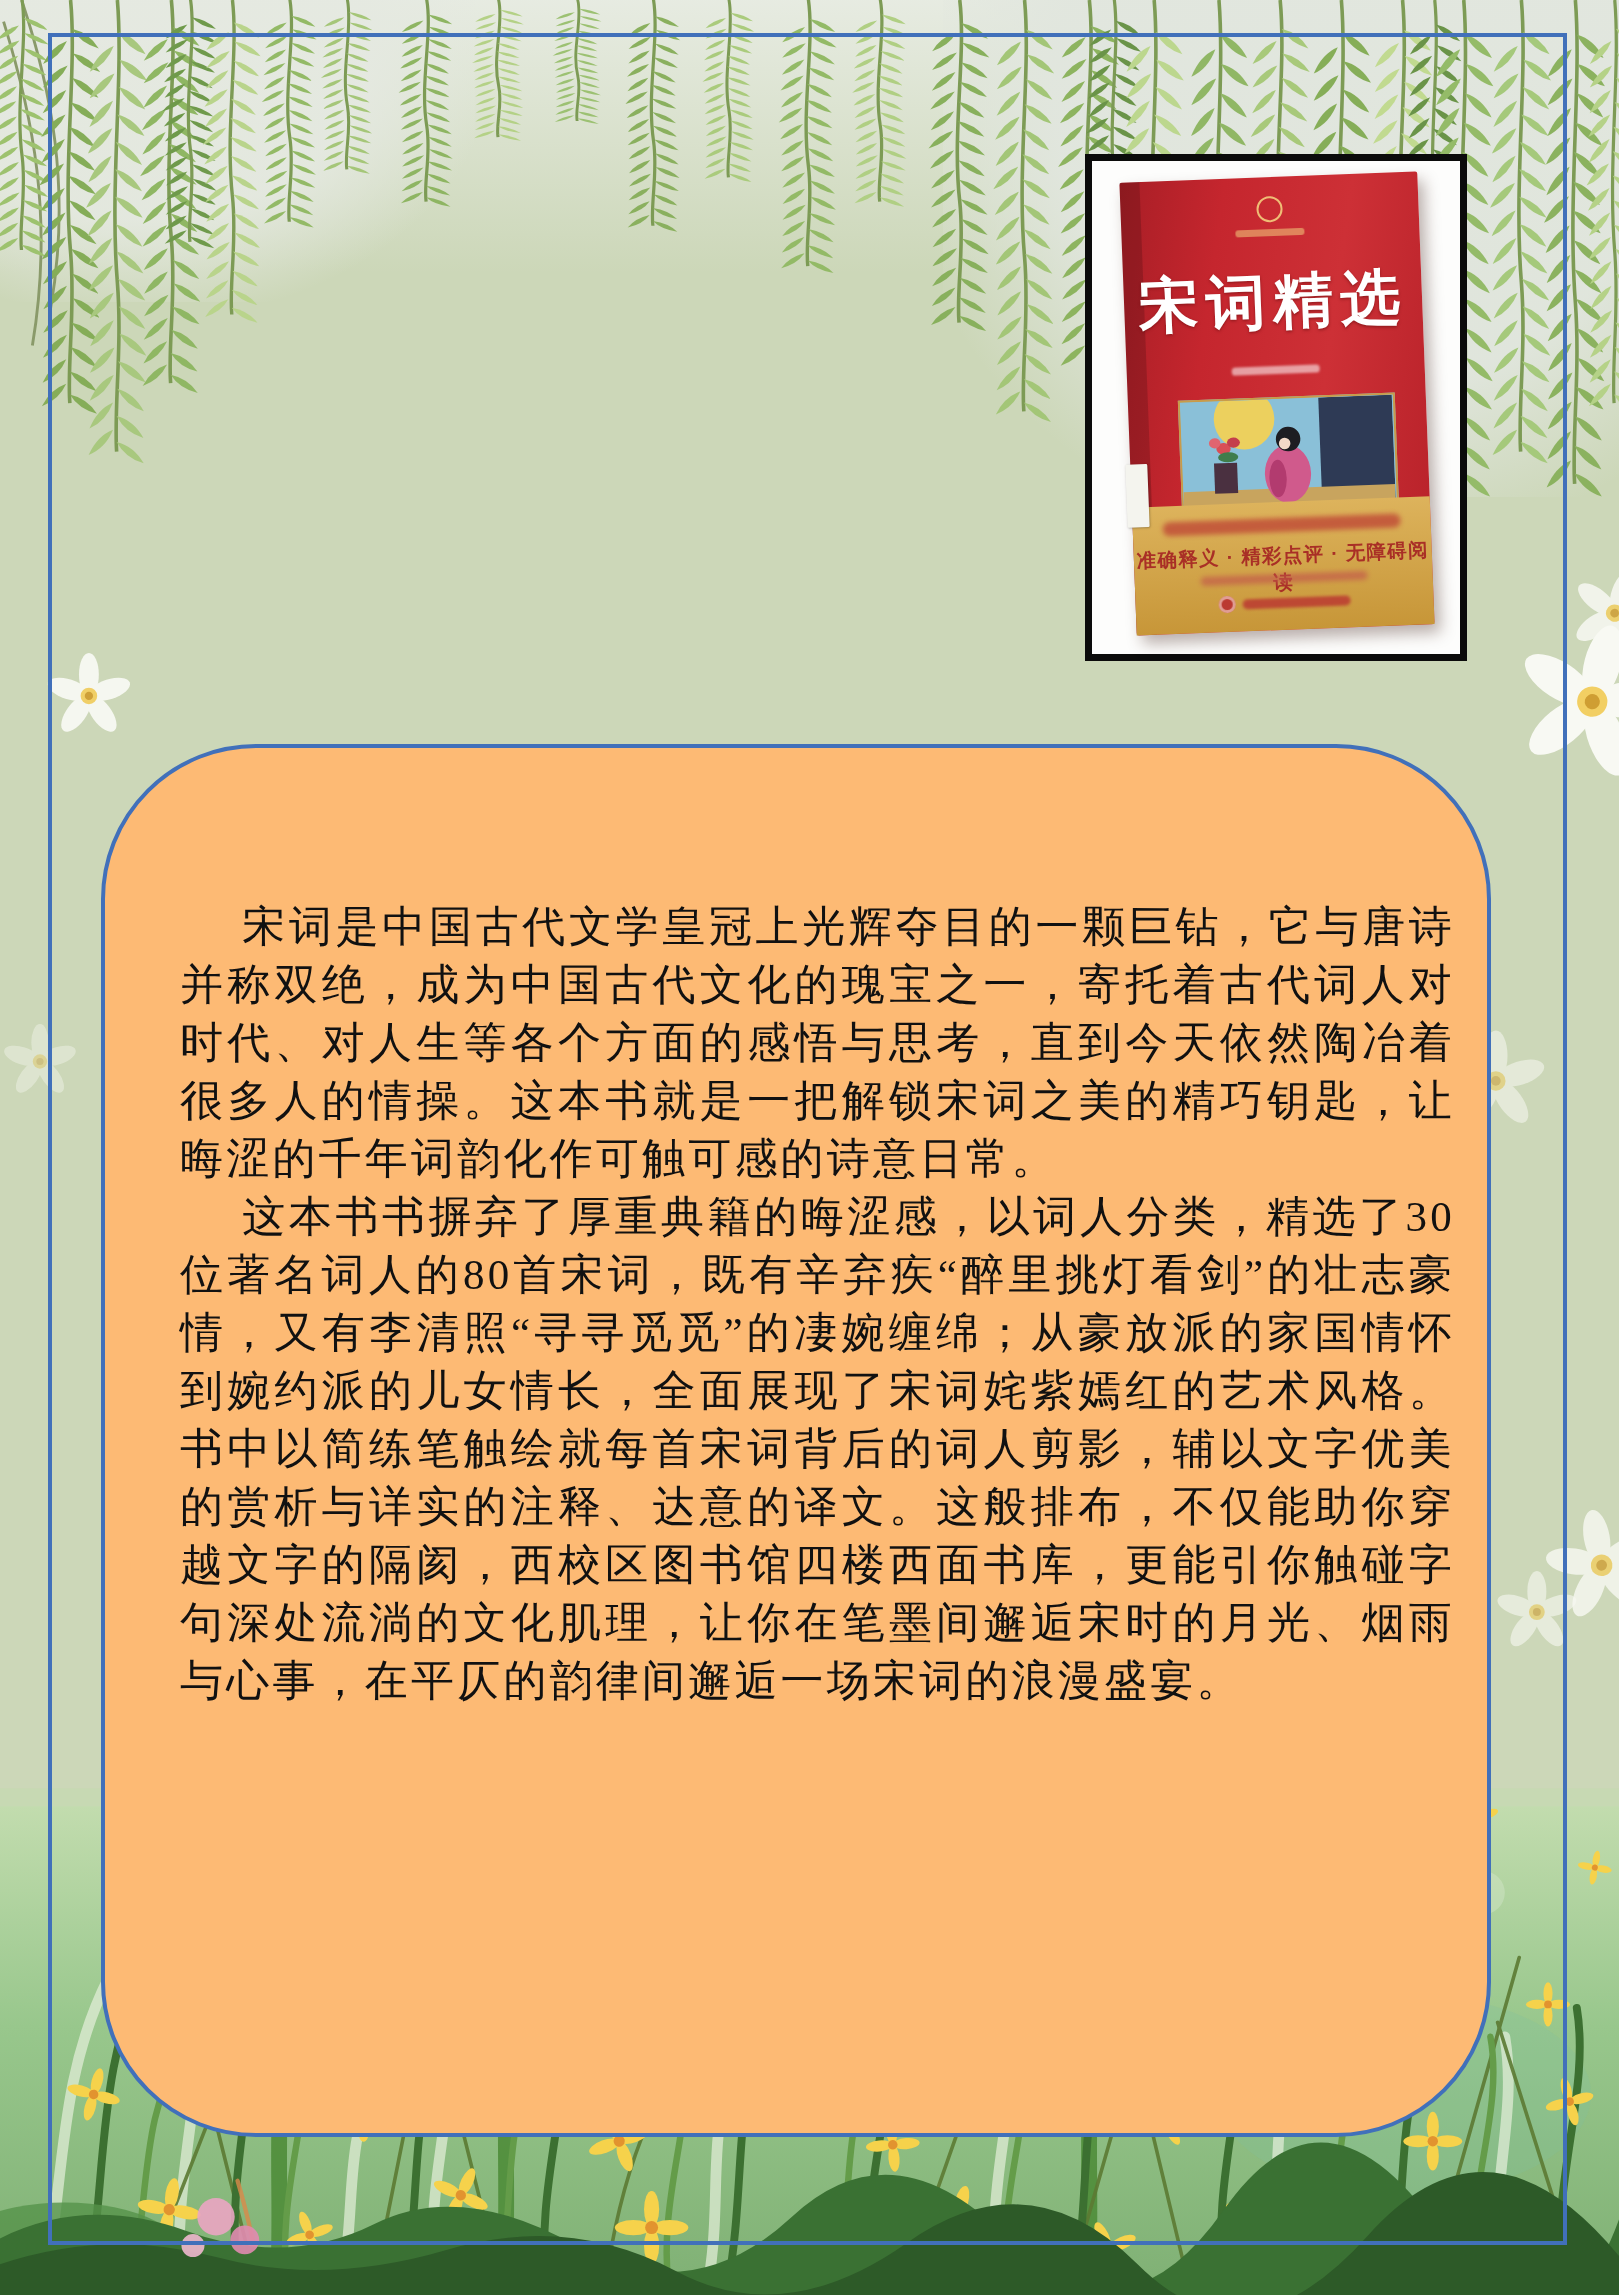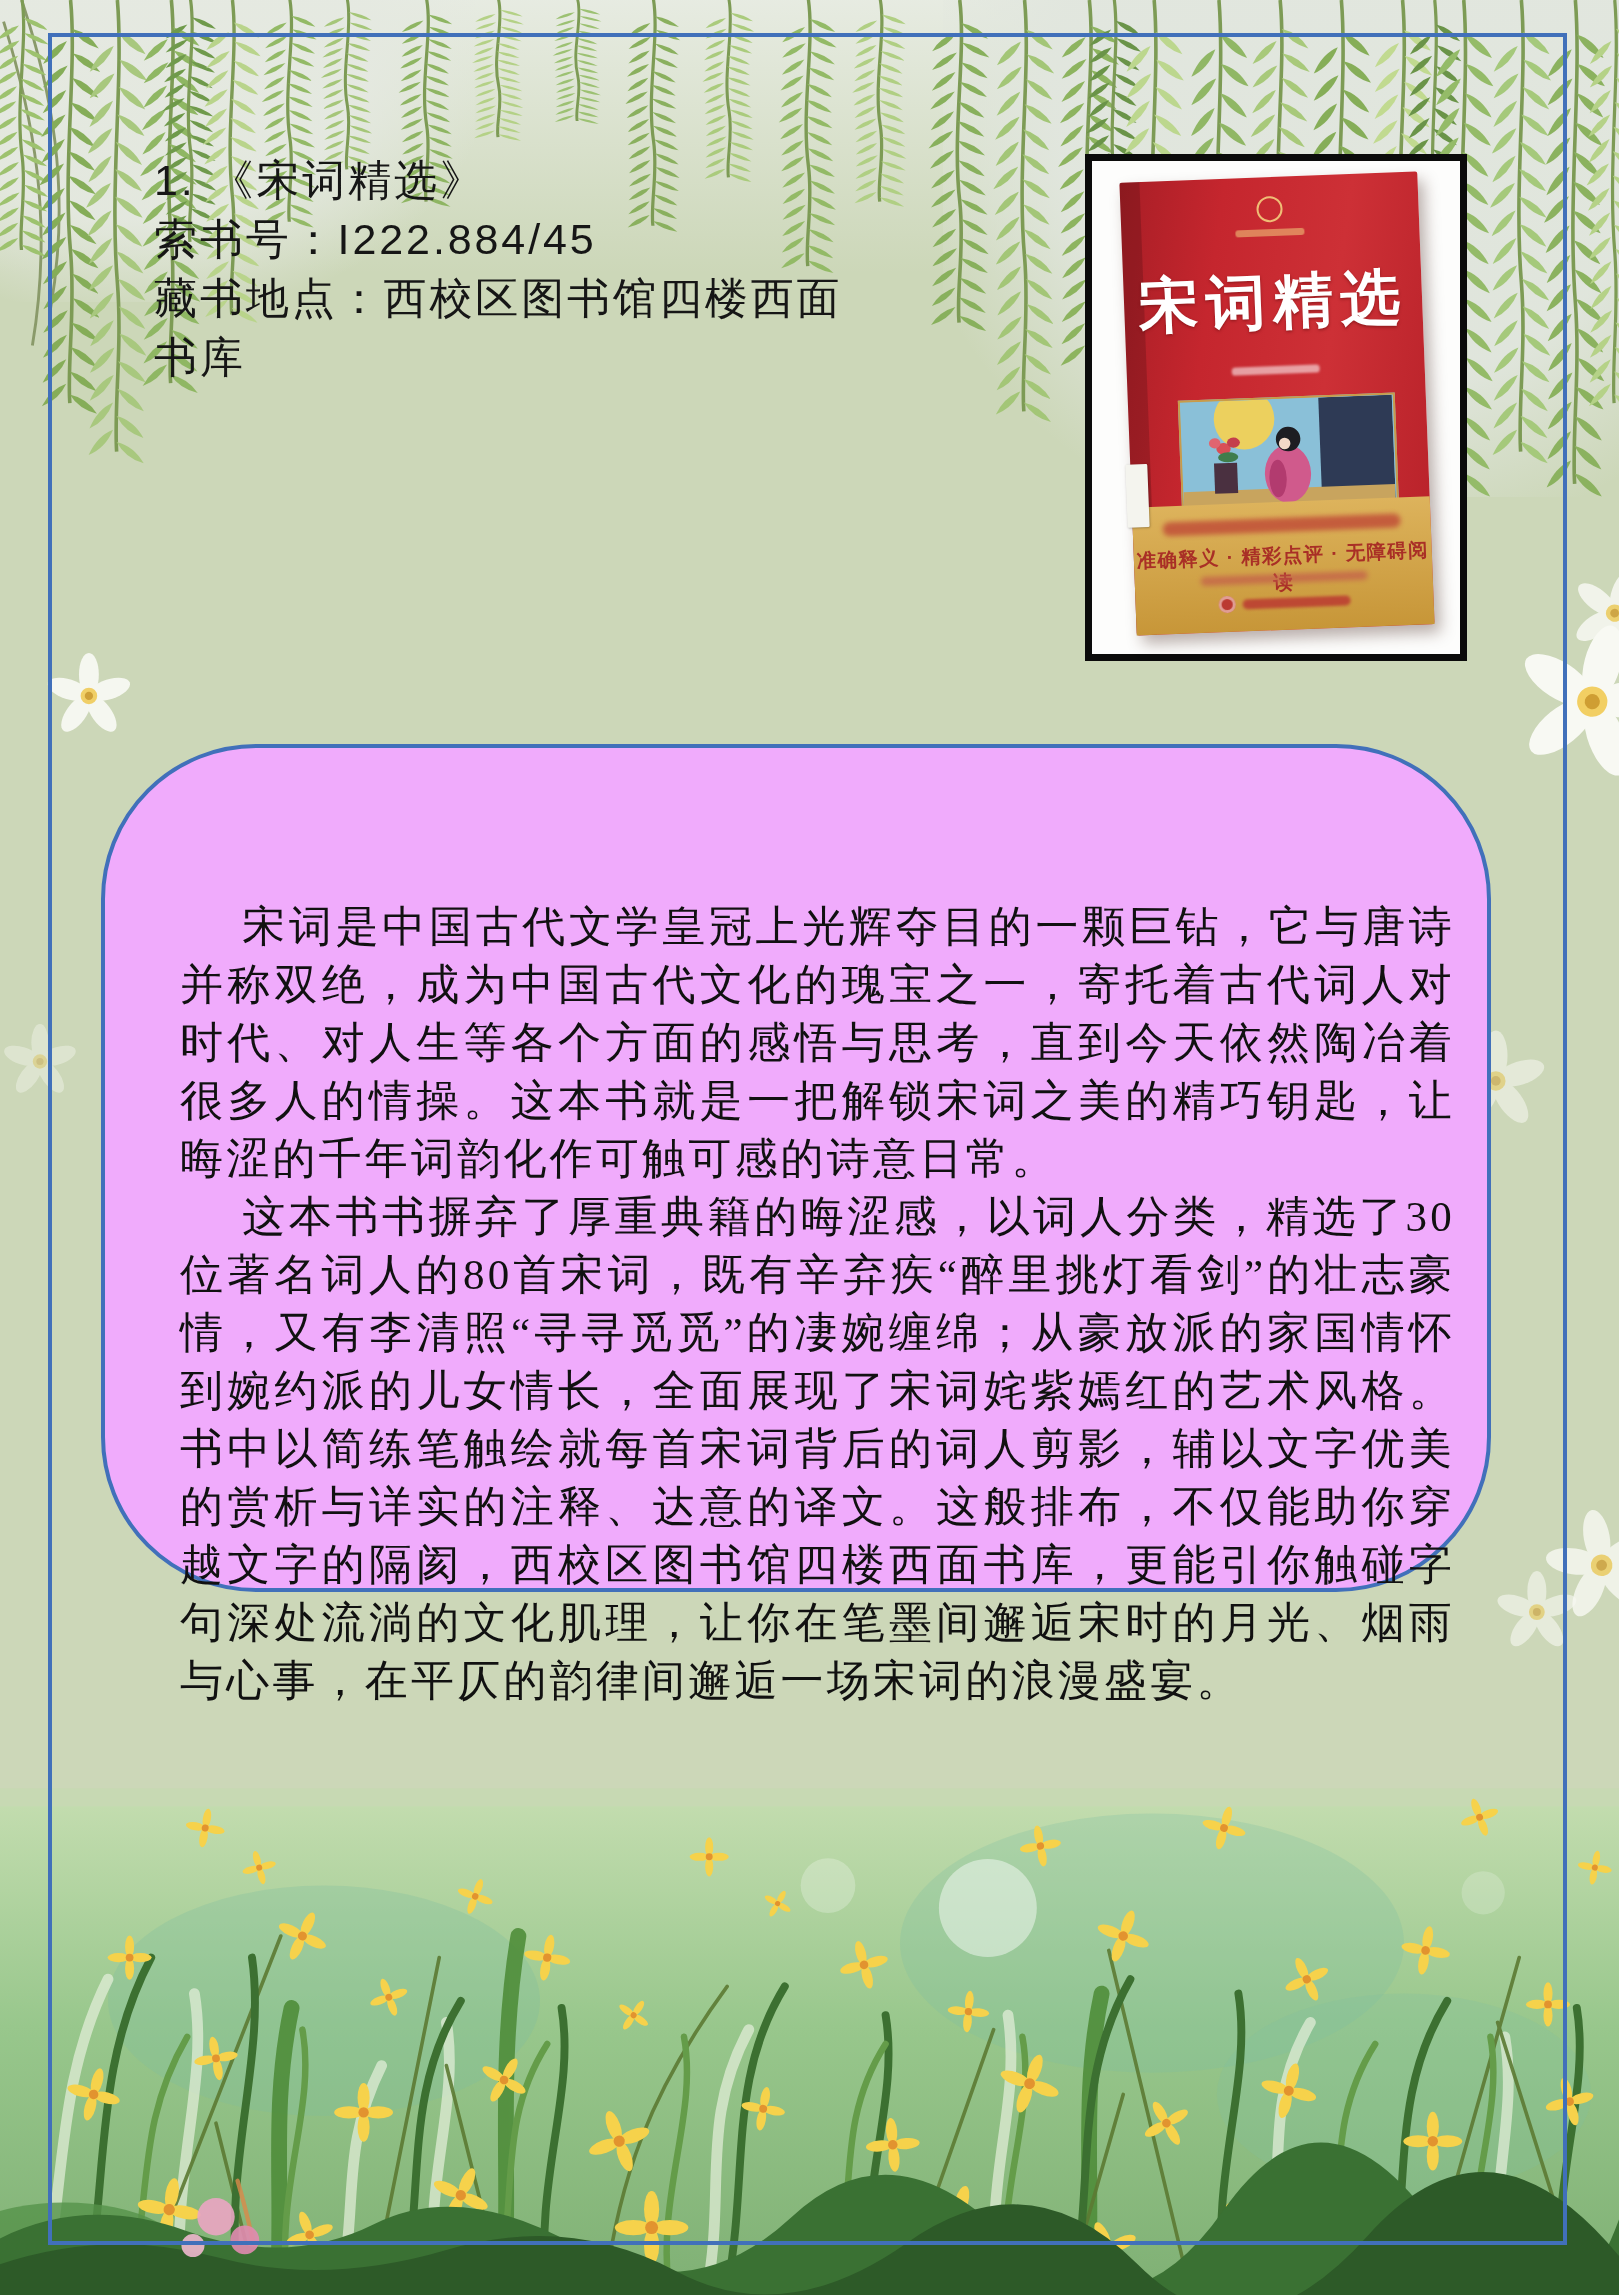--- a/index.html
+++ b/index.html
@@ -60,22 +60,22 @@
   .pub-row{position:absolute;left:0;top:92px;width:100%;display:flex;
     justify-content:center;align-items:center;gap:6.5px;}
   .pub-mark{width:17.3px;height:17.3px;border-radius:50%;background:#bb3a31;
     box-shadow:inset 0 0 0 2.9px rgba(255,240,230,.55);filter:blur(0.4px);}
   .pub-bar{width:108px;height:10px;background:#bb3a31;border-radius:5px;
     filter:blur(1.8px);opacity:.85;}
   .spine-label{position:absolute;left:-5px;top:282px;width:21.6px;height:63px;
     background:#f4f4ee;border-radius:1.4px;box-shadow:0.7px 0.7px 2.2px rgba(0,0,0,.3);}
 
   
-  .descbox{left:101px;top:744px;width:1390px;height:848px;z-index:4;
-    background:#f0abfc;border:4.3px solid #4170ba;border-radius:155px;
+  .descbox{left:101px;top:744px;width:1390px;height:1393px;z-index:4;
+    background:#fdba74;border:4.3px solid #4170ba;border-radius:155px;
     box-sizing:border-box;padding:150px 32px 29px 75px;}
   .descbox p{margin:0;text-indent:1.45em;color:#111111;text-align:justify;
     font-family:"Liberation Serif",serif;
     font-size:43px;line-height:58px;letter-spacing:3.2px;}
 </style>
 </head>
 <body>
 
 <div class="page">
 
@@ -312,25 +312,20 @@
 
     <g opacity=".9">
       <circle cx="300" cy="690" r="26" fill="#eba6c3"></circle>
       <circle cx="340" cy="722" r="20" fill="#e18bb0"></circle>
       <circle cx="268" cy="730" r="16" fill="#f0b9cf"></circle>
     </g>
   </svg>
 
   <div class="abs frame"></div>
 
-  <div class="abs header">
-    <div class="h-line">1. 《宋词精选》</div>
-    <div class="h-line">索书号：I222.884/45</div>
-    <div class="h-line">藏书地点：西校区图书馆四楼西面书库</div>
-  </div>
 
   <div class="abs photo">
     <div class="book">
       <div class="spine-shade"></div>
       <div class="emblem"></div>
       <div class="emblem-bar"></div>
       <div class="cover-title">宋词精选</div>
       <div class="author-bar"></div>
       <div class="illus">
         <svg width="212" height="117" viewBox="0 0 294 162">

